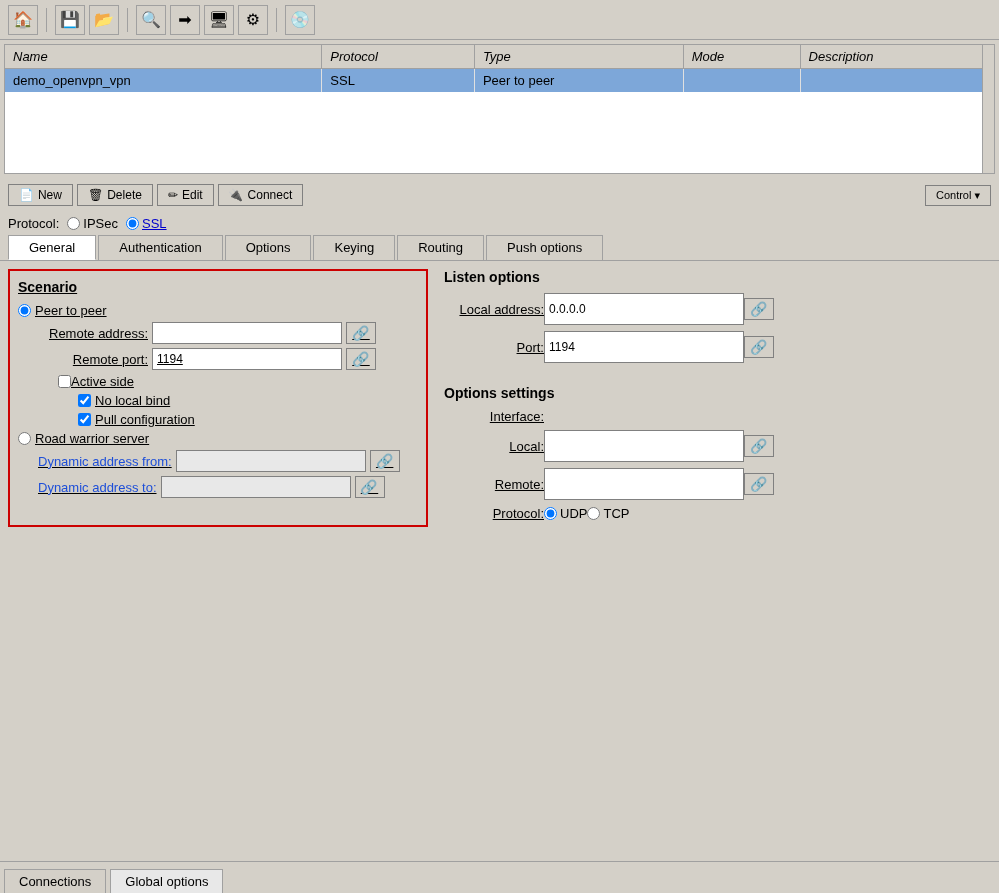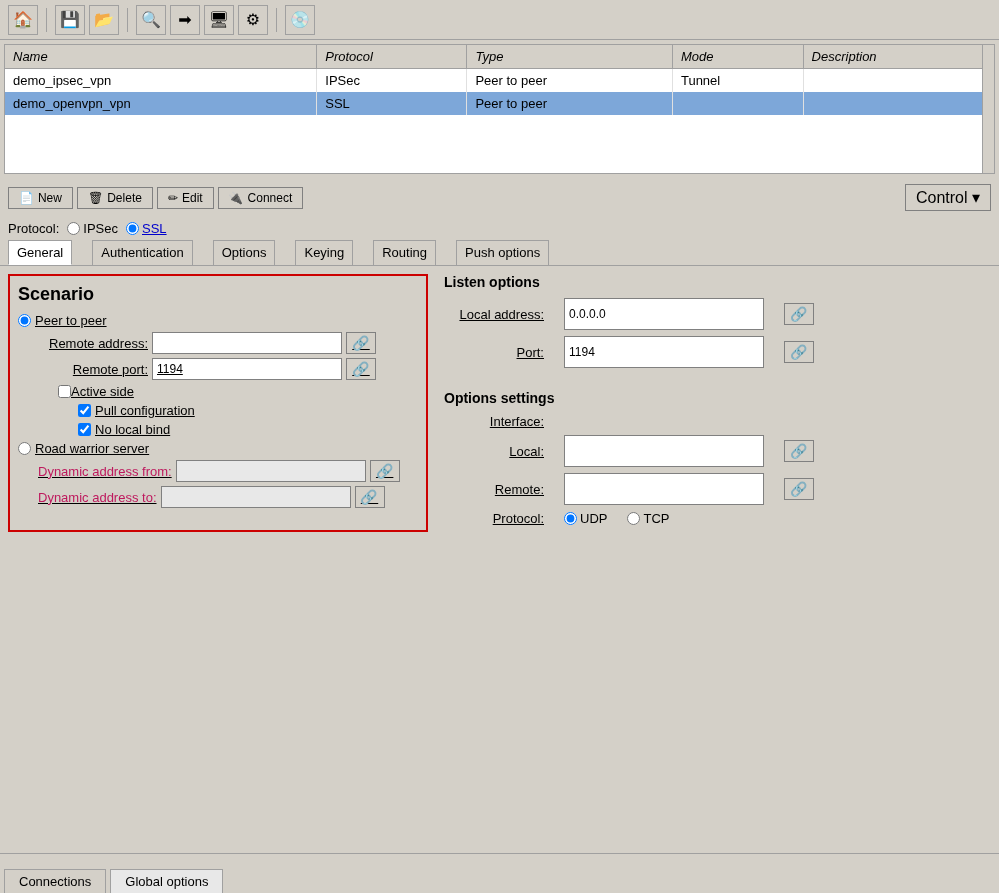--- a/index.html
+++ b/index.html
@@ -87,21 +87,21 @@
       border: 1px solid #808080;
       cursor: pointer;
       font-size: 12px;
       display: flex; align-items: center; gap: 4px;
     }
     .control-btn {
       padding: 3px 10px;
       background: #d4d0c8;
       border: 1px solid #808080;
       cursor: pointer;
-      font-size: 16px;
+      font-size: 11px;
     }
 
     
     #protocol-area {
       padding: 4px 8px;
       display: flex;
       align-items: center;
       gap: 8px;
       font-size: 13px;
     }
@@ -109,27 +109,27 @@
       display: flex; align-items: center; gap: 3px; cursor: pointer;
     }
 
     
     #tabs {
       display: flex;
       padding: 0 8px;
       border-bottom: 1px solid #a0a0a0;
     }
     .tab {
-      padding: 4px 8px;
+      padding: 4px 20px;
       border: 1px solid #a0a0a0;
       border-bottom: none;
       background: #d4d0c8;
       cursor: pointer;
       font-size: 13px;
-      margin-right: 20px;
+      margin-right: 2px;
     }
     .tab-active {
       background: #fff;
       border-bottom: 1px solid #fff;
       z-index: 1;
     }
 
     
     #main-content {
       display: flex;
@@ -140,22 +140,23 @@
 
     
     #scenario-panel {
       flex: 0 0 420px;
       border: 2px solid #cc0000;
       background: #d4d0c8;
       padding: 8px;
     }
     .panel-title {
       font-weight: bold;
-      font-size: 18px;
+      font-size: 14px;
       margin-bottom: 8px;
+      text-decoration: underline;
     }
     .radio-row {
       display: flex; align-items: center; gap: 4px;
       margin: 4px 0;
     }
     .form-row {
       display: flex; align-items: center; gap: 4px;
       margin: 4px 0 4px 20px;
       text-decoration: underline;
     }
@@ -181,37 +182,37 @@
     }
     .checkbox-row {
       display: flex; align-items: center; 
       margin: 4px 0 4px 40px;
     }
     .sub-checkbox-row {
       display: flex; align-items: center; gap: 4px;
       margin: 4px 0 4px 60px;
     }
     .disabled-text {
-      color: #be185d;
+      color: #1d4ed8;
     }
 
     
     #right-panel {
       flex: 1;
       display: flex;
       flex-direction: column;
       gap: 16px;
     }
     .section-title {
       font-weight: bold;
       font-size: 14px;
       margin-bottom: 8px;
     }
     .right-form-row {
-      display: flex; align-items: center; gap: 20px;
+      display: flex; align-items: center; gap: 0;
       margin: 6px 0;
     }
     .right-form-label {
       min-width: 100px;
       text-align: right;
     }
     .right-form-input {
       width: 200px;
       height: 32px;
       border: 1px solid #808080;
@@ -219,21 +220,21 @@
       padding: 12px 4px;
       font-size: 12px;
     }
 
     
     #bottom-tabs {
       position: absolute;
       bottom: 0;
       left: 0;
       right: 0;
-      height: 40px;
+      height: 32px;
       background: #d4d0c8;
       border-top: 1px solid #a0a0a0;
       display: flex;
       align-items: flex-end;
       padding: 0 4px;
     }
     .bottom-tab {
       padding: 4px 14px;
       border: 1px solid #a0a0a0;
       border-bottom: none;
@@ -268,27 +269,20 @@
     <thead>
       <tr>
         <th>Name</th>
         <th>Protocol</th>
         <th>Type</th>
         <th>Mode</th>
         <th>Description</th>
       </tr>
     </thead>
     <tbody>
-      <tr class="row-normal">
-        <td>demo_ipsec_vpn</td>
-        <td>IPSec</td>
-        <td>Peer to peer</td>
-        <td>Tunnel</td>
-        <td></td>
-      </tr>
       <tr class="row-selected">
         <td>demo_openvpn_vpn</td>
         <td>SSL</td>
         <td>Peer to peer</td>
         <td></td>
         <td></td>
       </tr>
     </tbody>
   </table>
   <div class="scrollbar-right"></div>
@@ -361,26 +355,26 @@
       <button class="link-btn">🔗</button>
     </div>
 
     <div class="checkbox-row">
       <input type="checkbox" style="">
       <label style="text-decoration:underline;">Active side</label>
     </div>
 
     <div class="sub-checkbox-row">
       <input type="checkbox" checked="" style="">
-      <label style="text-decoration:underline;">Pull configuration</label>
+      <label style="text-decoration:underline;">No local bind</label>
     </div>
 
     <div class="sub-checkbox-row">
       <input type="checkbox" checked="" style="">
-      <label style="text-decoration:underline;">No local bind</label>
+      <label style="text-decoration:underline;">Pull configuration</label>
     </div>
 
     <div class="radio-row">
       <input type="radio" name="scenario" style="">
       <label style="text-decoration:underline;">Road warrior server</label>
     </div>
 
     <div class="form-row">
       <span class="form-label disabled-text">Dynamic address from:</span>
       <input type="text" class="form-input" disabled="" style="background: rgb(232, 232, 232);">

